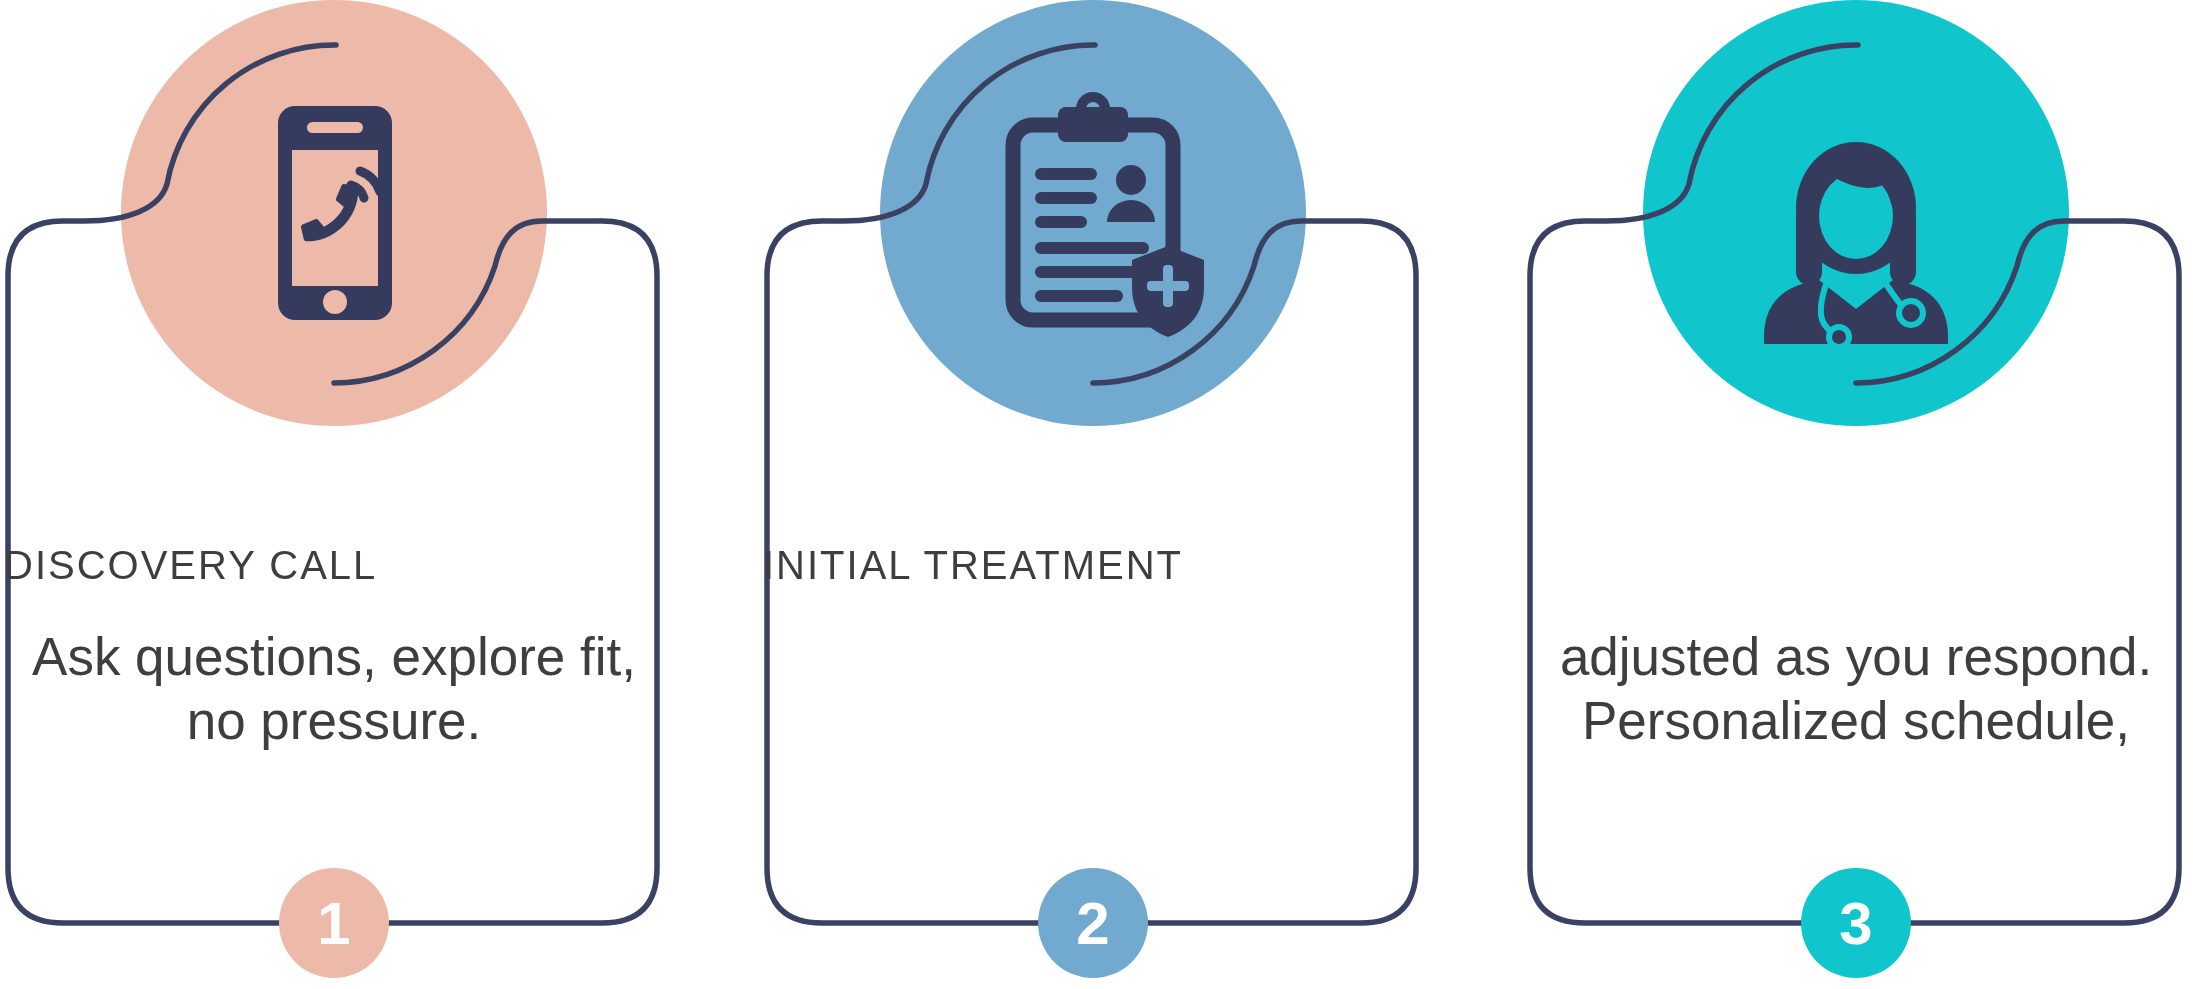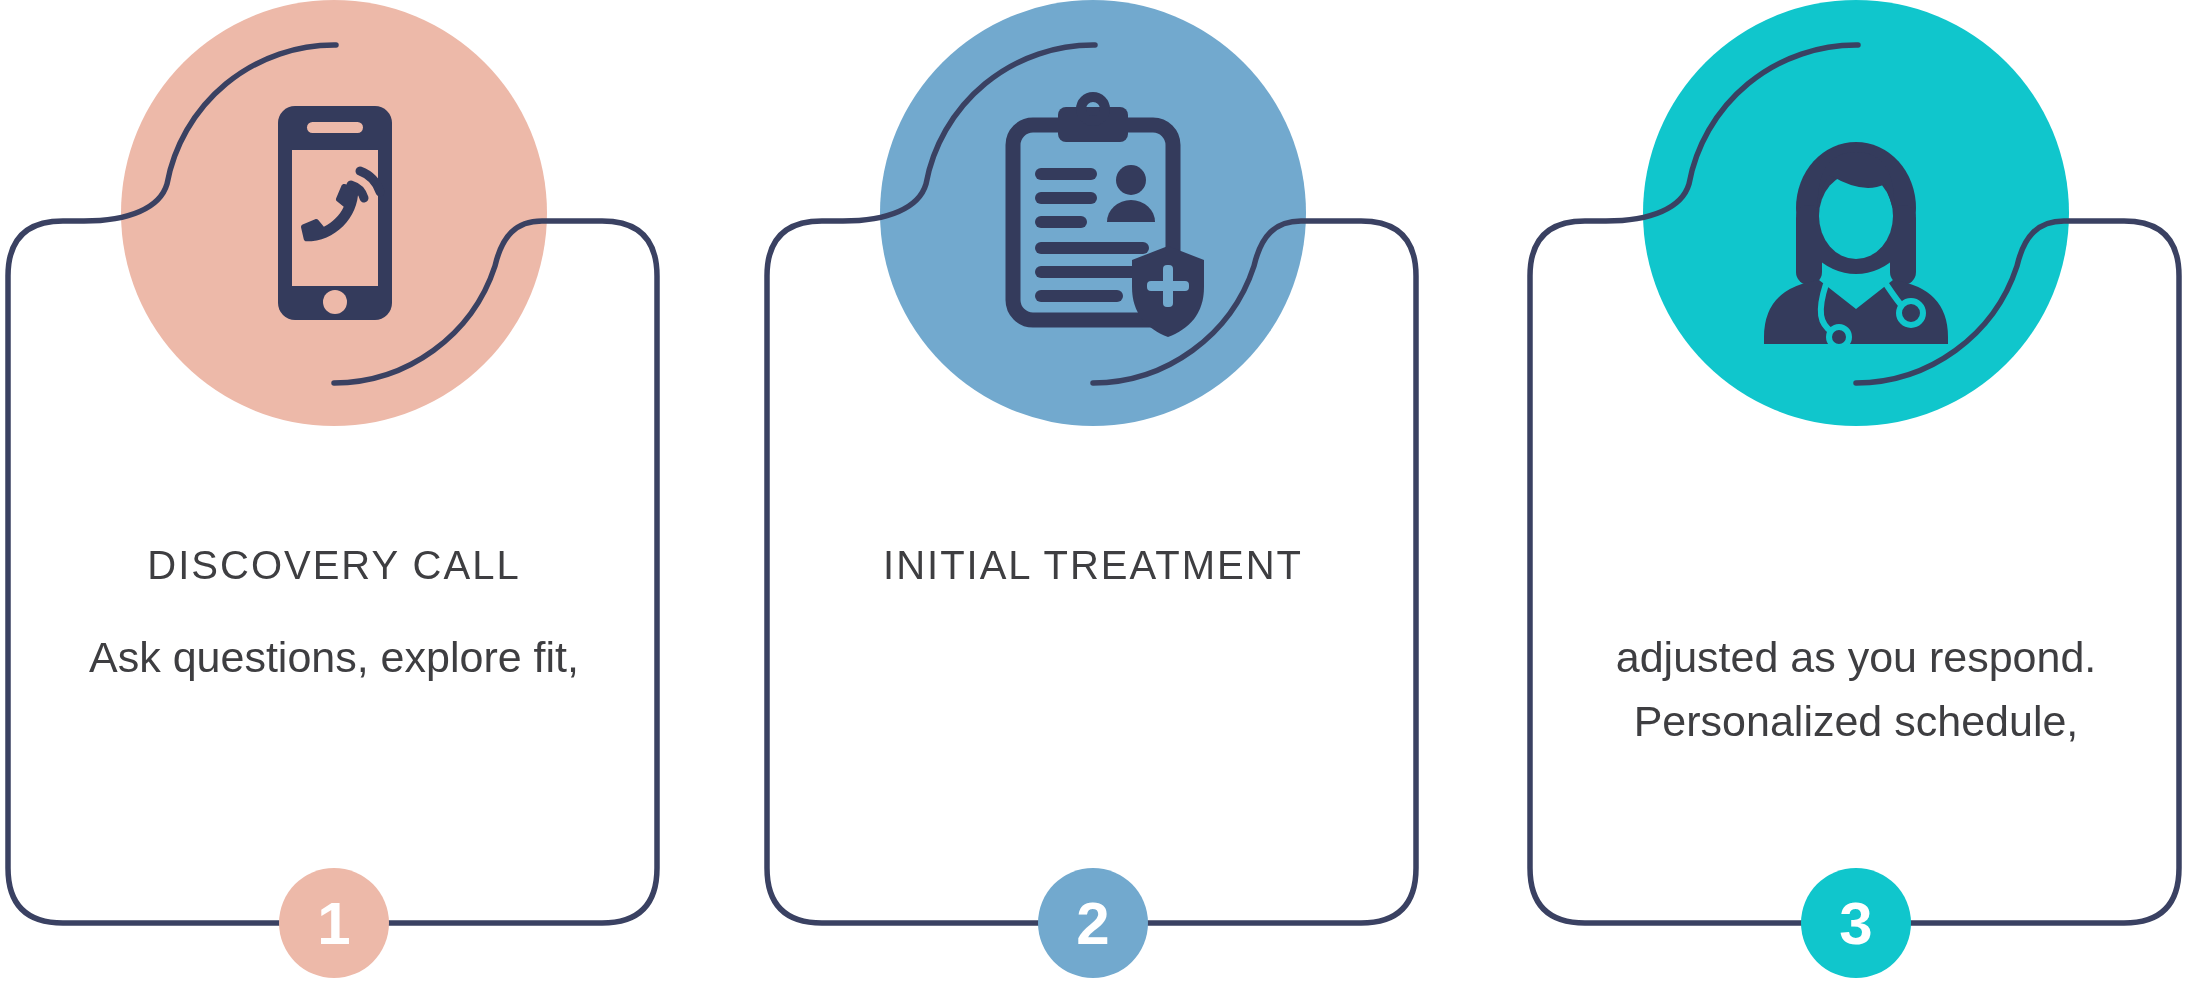--- a/index.html
+++ b/index.html
@@ -34,33 +34,33 @@
     stroke: #3a4162;
     stroke-width: 5.5;
     stroke-linecap: round;
     stroke-linejoin: round;
   }
   .card-title {
     position: absolute;
     top: 543px;
     left: 0;
     width: 660px;
-    text-align: center;
+    text-align: left;
     font-size: 40px;
     font-weight: 300;
     letter-spacing: 2px;
     color: #3e3e41;
   }
   .card-desc {
     position: absolute;
     top: 625px;
     left: 0;
     width: 660px;
     text-align: center;
-    font-size: 43px;
+    font-size: 53px;
     font-weight: 300;
     line-height: 64px;
     color: #3e3e41;
   }
   .badge-number {
     font-family: "Liberation Sans", sans-serif;
     font-size: 60px;
     font-weight: bold;
     fill: #ffffff;
   }
@@ -101,20 +101,21 @@
         <path d="M347 185 A 19 19 0 0 1 360 198" fill="none" stroke="#343b5c" stroke-width="9" stroke-linecap="round"></path>
         <path d="M356 171 A 33 33 0 0 1 376 192" fill="none" stroke="#343b5c" stroke-width="9" stroke-linecap="round"></path>
       </g>
 
       <circle cx="330" cy="923" r="55" fill="#edb9a9"></circle>
       <text class="badge-number" x="330" y="944" text-anchor="middle">1</text>
     </svg>
     <div class="card-title">DISCOVERY CALL</div>
     <div class="card-desc">
       <div>Ask questions, explore fit,</div>
+      <div>no pressure.</div>
     </div>
   </div>
 
   <div class="card" style="left:763px">
     <svg class="card-art" width="660" height="989" viewBox="0 0 660 989">
       <circle cx="330" cy="213" r="213" fill="#72a9ce"></circle>
       <path class="outline" d="M 332 45
                A 170 170 0 0 0 163 184
                C 156 208, 125 221, 80 221
                L 59 221

